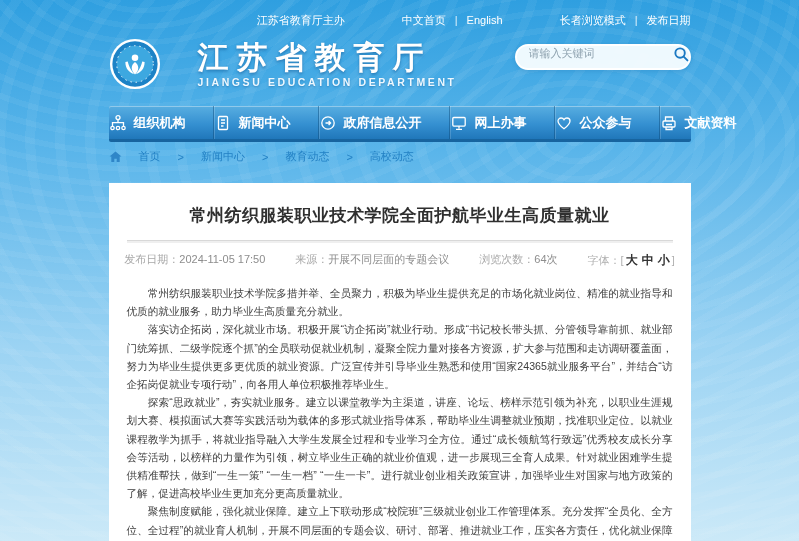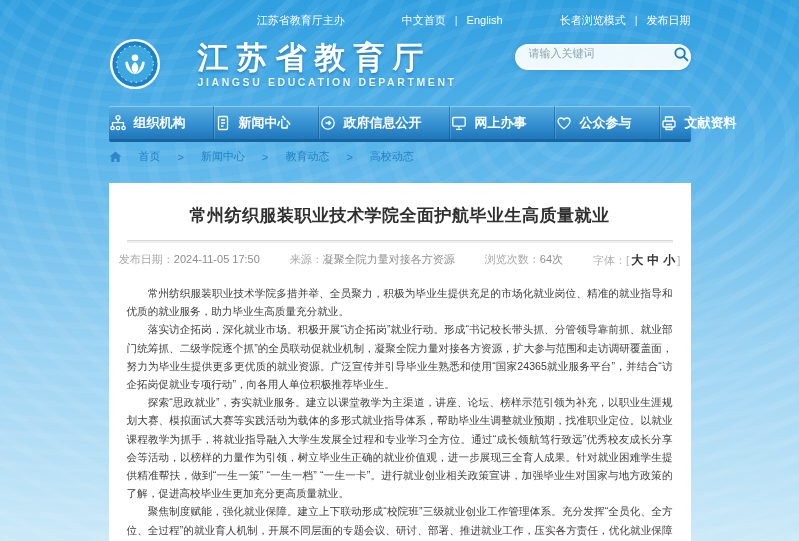--- a/index.html
+++ b/index.html
@@ -181,21 +181,21 @@
     <span class="bc-link">教育动态</span>
     <span class="bc-sep">&gt;</span>
     <span class="bc-link">高校动态</span>
   </div>
 
 <div class="col panel">
   <h1 class="art-title">常州纺织服装职业技术学院全面护航毕业生高质量就业</h1>
   <div class="divider"></div>
   <div class="meta">
     <span><span>发布日期：</span><span class="val">2024-11-05 17:50</span></span>
-    <span><span>来源：</span><span class="val">凝聚全院力量对接各方资源</span></span>
+    <span><span>来源：</span><span class="val">开展不同层面的专题会议</span></span>
     <span><span>浏览次数：</span><span class="val">64次</span></span>
     <span class="fs-wrap" id="fontsizes"><span>字体：</span><span>[</span><span class="fs-btn">大</span><span class="fs-btn">中</span><span class="fs-btn">小</span><span>]</span></span>
   </div>
   <div class="art-body" id="artbody">
       <p>常州纺织服装职业技术学院多措并举、全员聚力，积极为毕业生提供充足的市场化就业岗位、精准的就业指导和优质的就业服务，助力毕业生高质量充分就业。</p>
       <p>落实访企拓岗，深化就业市场。积极开展“访企拓岗”就业行动。形成“书记校长带头抓、分管领导靠前抓、就业部门统筹抓、二级学院逐个抓”的全员联动促就业机制，凝聚全院力量对接各方资源，扩大参与范围和走访调研覆盖面，努力为毕业生提供更多更优质的就业资源。广泛宣传并引导毕业生熟悉和使用“国家24365就业服务平台”，并结合“访企拓岗促就业专项行动”，向各用人单位积极推荐毕业生。</p>
       <p>探索“思政就业”，夯实就业服务。建立以课堂教学为主渠道，讲座、论坛、榜样示范引领为补充，以职业生涯规划大赛、模拟面试大赛等实践活动为载体的多形式就业指导体系，帮助毕业生调整就业预期，找准职业定位。以就业课程教学为抓手，将就业指导融入大学生发展全过程和专业学习全方位。通过“成长领航笃行致远”优秀校友成长分享会等活动，以榜样的力量作为引领，树立毕业生正确的就业价值观，进一步展现三全育人成果。针对就业困难学生提供精准帮扶，做到“一生一策” “一生一档” “一生一卡”。进行就业创业相关政策宣讲，加强毕业生对国家与地方政策的了解，促进高校毕业生更加充分更高质量就业。</p>
       <p>聚焦制度赋能，强化就业保障。建立上下联动形成“校院班”三级就业创业工作管理体系。充分发挥“全员化、全方位、全过程”的就业育人机制，开展不同层面的专题会议、研讨、部署、推进就业工作，压实各方责任，优化就业保障服务。学校以“校企协同就业创业创新示范实践基地”建设为契机，紧紧围绕“纺织服装”建设方向，重点打造“一个空间、两个智库、三个中心、四个专项”，与优质企业共同搭建资源型平台，不断深化产教融合，服务产业人才培养和产业发展。</p>
     </div>
 </div>

